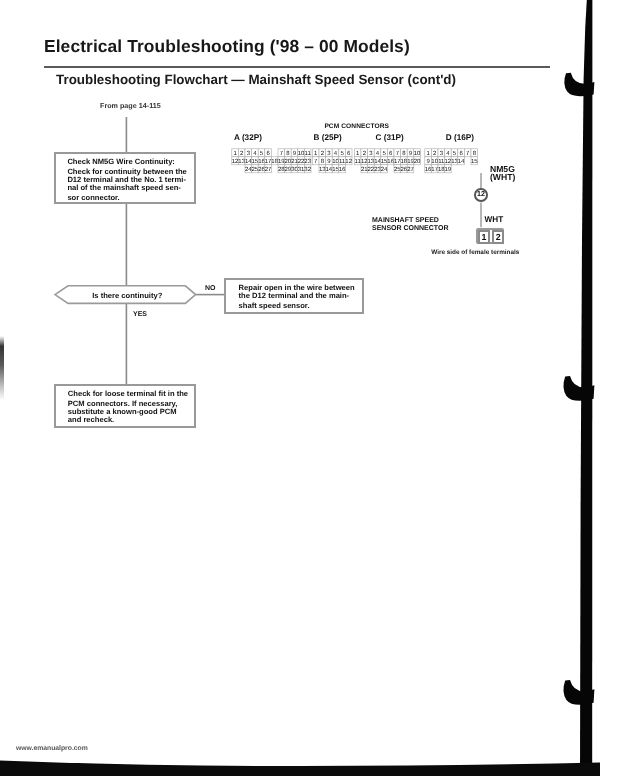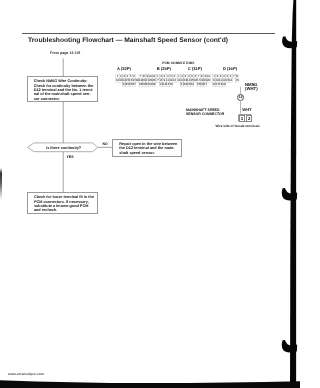--- a/index.html
+++ b/index.html
@@ -42,20 +42,21 @@
   .b2{left:112.3px;top:138.9px;width:70.2px;height:17.8px;}
   .b2 .t{position:absolute;left:6px;top:2.2px;width:64px;font-size:3.8px;line-height:4.35px;color:#111;font-weight:bold;}
   .b3{left:27.3px;top:192.3px;width:70.6px;height:22px;}
   .b3 .t{position:absolute;left:5.6px;top:2.1px;width:64px;font-size:3.8px;line-height:4.35px;color:#111;font-weight:bold;}
 
 </style>
 </head>
 <body>
 
 <div class="page">
+  <div class="title">Electrical Troubleshooting ('98 – 00 Models)</div>
   <div class="rule"></div>
   <div class="subtitle">Troubleshooting Flowchart — Mainshaft Speed Sensor (cont'd)</div>
   <div class="frompage">From page 14-115</div>
   <div class="pcmtitle">PCM CONNECTORS</div>
   <div class="clbl cA">A (32P)</div>
   <div class="clbl cB">B (25P)</div>
   <div class="clbl cC">C (31P)</div>
   <div class="clbl cD">D (16P)</div>
   <svg class="pcmsvg" width="300" height="388" viewBox="0 0 300 388">
       <g>

